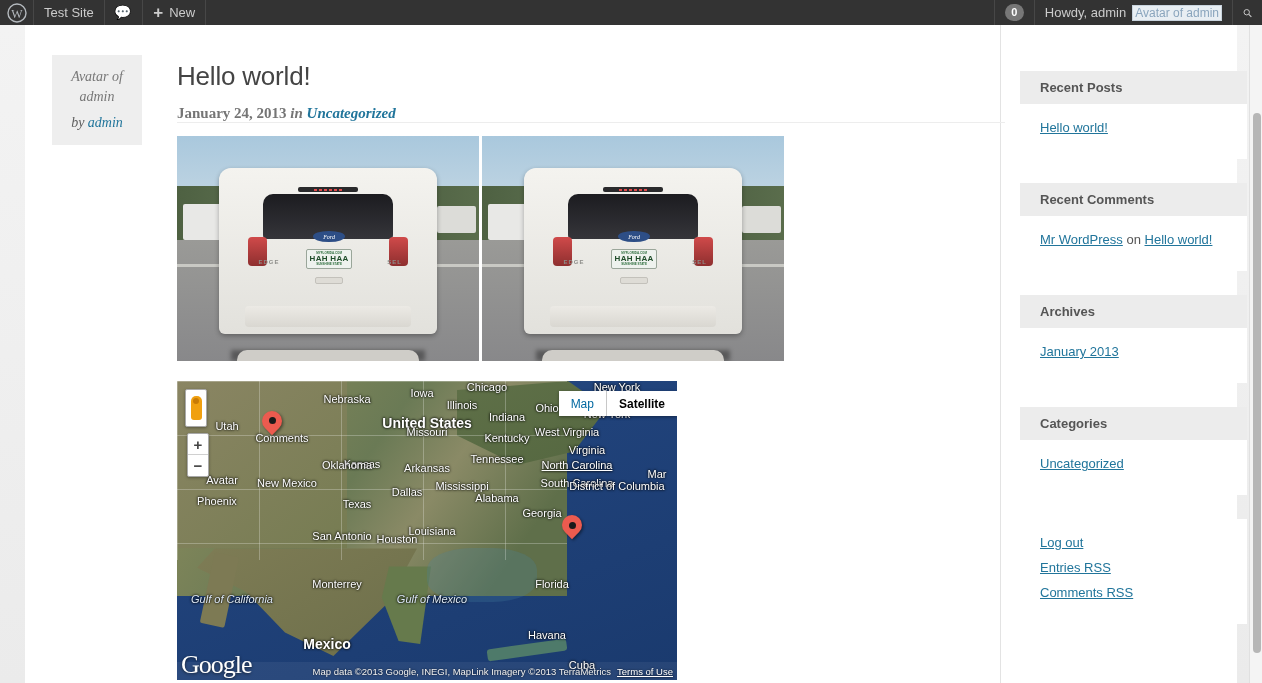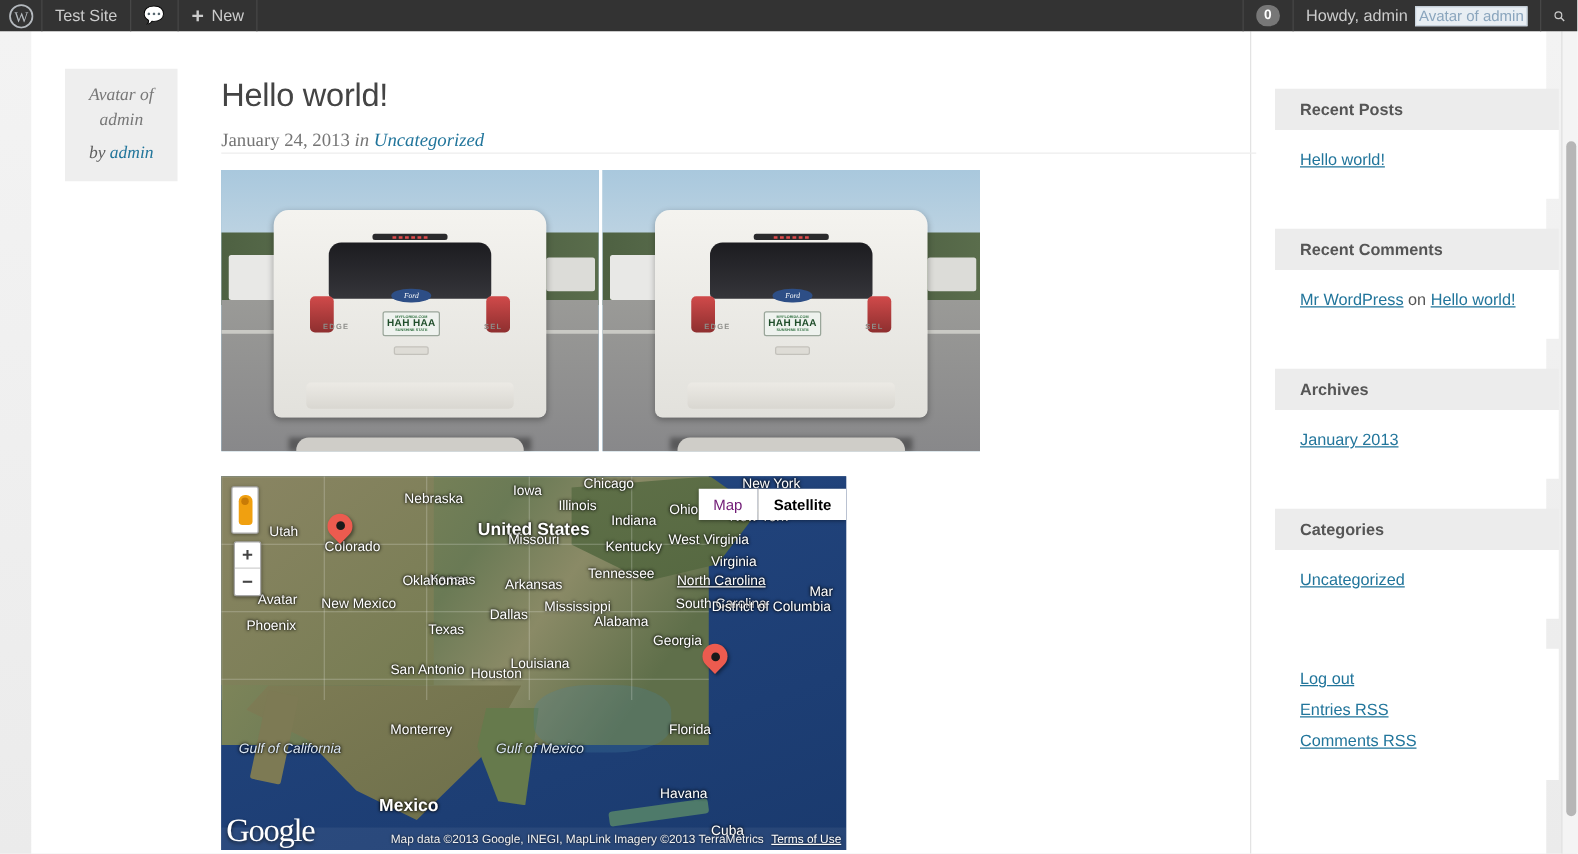--- a/index.html
+++ b/index.html
@@ -71,21 +71,21 @@
   .author-box .byline .by{color:#5e5e5e;}
 
   .post-area{ position:absolute; left:152px; top:36px; width:828px;}
   h1.entry-title{
     margin:0; font-size:26px; font-weight:normal; color:#444;
     font-family:"Liberation Sans", sans-serif; line-height:30px;
     letter-spacing:-0.2px;
   }
   .entry-meta{
     margin-top:14px; border-bottom:1px solid #ededed;
-    font-family:"Liberation Serif", serif; font-size:15px; color:#757575;
+    font-family:"Liberation Serif", serif; font-size:15px; color:#757575;font-weight:bold;
   }
   .entry-meta .in{font-style:italic;}
   .entry-meta a{color:#21759b; font-style:italic;}
 
   .gallery{ margin-top:13px; display:flex; gap:3px; }
 
   
   .car-photo{
     width:302px; height:225px; position:relative; overflow:hidden;
     background:#8fb7cf;
@@ -220,21 +220,21 @@
   }
   .zoomctl div{height:21px;line-height:21px;text-align:center;
     font-size:15px;color:#444;cursor:pointer;font-weight:bold;}
   .zoomctl div:first-child{border-bottom:1px solid #d0d0d0;}
   .maptype{
     position:absolute;right:0;top:10px;display:flex;
     box-shadow:0 1px 3px rgba(0,0,0,.4);
   }
   .maptype button{
     background:#fff;border:none;height:25px;padding:0 12px;
-    font-family:"Liberation Sans",sans-serif;font-size:12px;color:#701a75;
+    font-family:"Liberation Sans",sans-serif;font-size:12px;color:#0369a1;
     cursor:pointer;
   }
   .maptype button.active{font-weight:bold;color:#000;border-left:1px solid #c8c8c8;}
   .map-footer{
     position:absolute;left:0;bottom:0;width:100%;height:18px;
     display:flex;align-items:center;justify-content:flex-end;
     background:rgba(255,255,255,.06);
     font-size:9.5px;color:#f1f1f1;padding-right:4px;
     text-shadow:0 0 2px rgba(0,0,0,.8);
   }
@@ -440,21 +440,21 @@
             <div class="map-label big" style="left: 30%; top: 88%; transform: translate(-50%, -50%);">Mexico</div>
             <div class="map-label" style="left: 34%; top: 6%; transform: translate(-50%, -50%);">Nebraska</div>
             <div class="map-label" style="left: 49%; top: 4%; transform: translate(-50%, -50%);">Iowa</div>
             <div class="map-label" style="left: 62%; top: 2%; transform: translate(-50%, -50%);">Chicago</div>
             <div class="map-label" style="left: 57%; top: 8%; transform: translate(-50%, -50%);">Illinois</div>
             <div class="map-label" style="left: 66%; top: 12%; transform: translate(-50%, -50%);">Indiana</div>
             <div class="map-label" style="left: 74%; top: 9%; transform: translate(-50%, -50%);">Ohio</div>
             <div class="map-label" style="left: 88%; top: 2%; transform: translate(-50%, -50%);">New York</div>
             <div class="map-label" style="left: 86%; top: 11%; transform: translate(-50%, -50%);">New York</div>
             <div class="map-label" style="left: 10%; top: 15%; transform: translate(-50%, -50%);">Utah</div>
-            <div class="map-label" style="left: 21%; top: 19%; transform: translate(-50%, -50%);">Colorado</div>
+            <div class="map-label" style="left: 21%; top: 19%; transform: translate(-50%, -50%);">Comments</div>
             <div class="map-label" style="left: 37%; top: 17%; transform: translate(-50%, -50%); margin-top: 32px;">Kansas</div>
             <div class="map-label" style="left: 50%; top: 17%; transform: translate(-50%, -50%);">Missouri</div>
             <div class="map-label" style="left: 66%; top: 19%; transform: translate(-50%, -50%);">Kentucky</div>
             <div class="map-label" style="left: 78%; top: 17%; transform: translate(-50%, -50%);">West Virginia</div>
             <div class="map-label" style="left: 82%; top: 23%; transform: translate(-50%, -50%);">Virginia</div>
             <div class="map-label" style="left: 64%; top: 26%; transform: translate(-50%, -50%);">Tennessee</div>
             <div class="map-label" style="left: 80%; top: 28%; transform: translate(-50%, -50%); text-decoration: underline;">North Carolina</div>
             <div class="map-label" style="left: 34%; top: 28%; transform: translate(-50%, -50%);">Oklahoma</div>
             <div class="map-label" style="left: 50%; top: 29%; transform: translate(-50%, -50%);">Arkansas</div>
             <div class="map-label" style="left: 9%; top: 33%; transform: translate(-50%, -50%);">Avatar</div>

